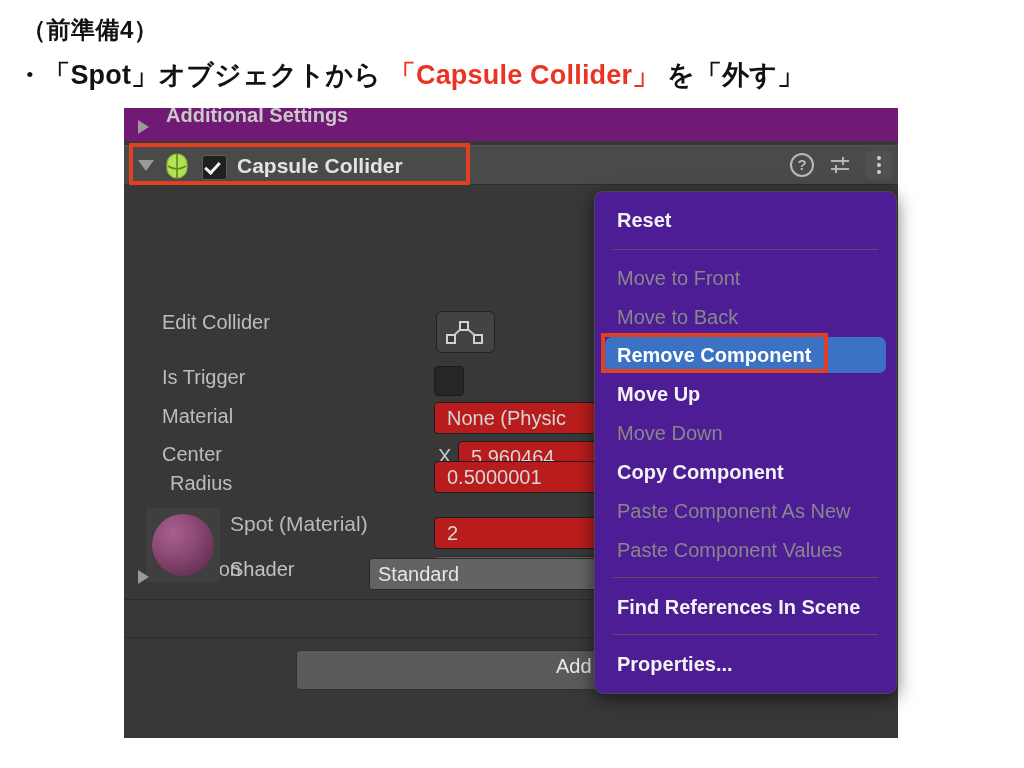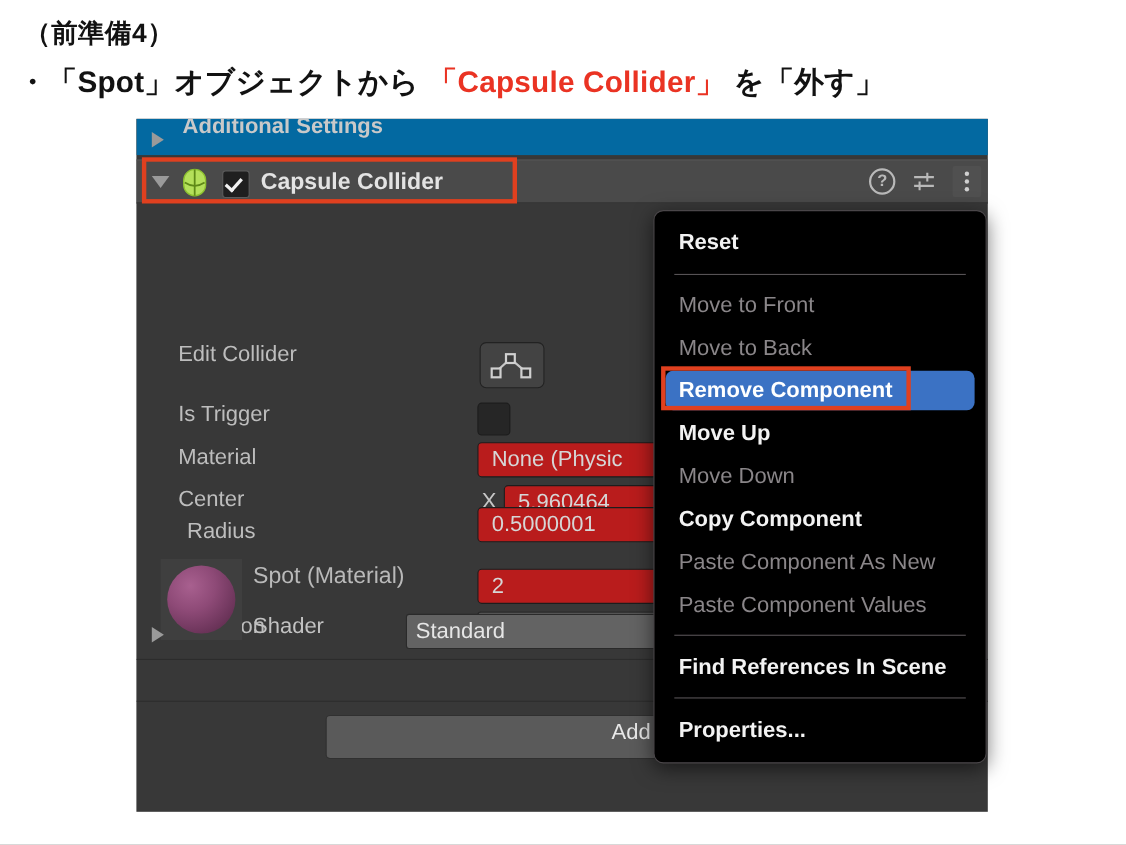--- a/index.html
+++ b/index.html
@@ -25,21 +25,21 @@
   .hl-red{color:#ea3323;}
 
   
   .inspector{
     position:absolute;left:124px;top:108px;width:774px;height:630px;
     background:#383838;overflow:hidden;
   }
 
   .row-additional{
     position:absolute;left:0;top:0;width:836px;height:33px;
-    background:#0369a1;
+    background:#701a75;
   }
   .add-label{
     position:absolute;left:42px;top:-4px;
     font-size:20px;font-weight:bold;color:#c9c9c9;white-space:nowrap;
   }
   .tri-right{
     position:absolute;width:0;height:0;
     border-top:7px solid transparent;border-bottom:7px solid transparent;
     border-left:11px solid #9a9a9a;
   }
@@ -125,21 +125,21 @@
   .add-comp-label{
     position:absolute;right:14px;top:4px;font-size:20px;color:#e8e8e8;white-space:nowrap;
   }
 
   
   .redbox{position:absolute;border:4px solid #e0401f;box-sizing:border-box;pointer-events:none;}
 
   
   .ctx{
     position:absolute;left:594px;top:191px;width:301px;height:501px;
-    background:#000000;border:1px solid #4a4649;border-radius:9px;
+    background:#4c1d95;border:1px solid #4a4649;border-radius:9px;
     box-shadow:0 5px 18px rgba(0,0,0,.55);overflow:hidden;
   }
   .ctx-item{
     position:absolute;left:0;width:301px;height:33px;
     font-size:20px;line-height:33px;white-space:nowrap;
     padding-left:22px;box-sizing:border-box;
   }
   .ctx-enabled{color:#f3f3f3;font-weight:bold;}
   .ctx-disabled{color:#8a8689;font-weight:normal;}
   .ctx-sel{color:#ffffff;font-weight:bold;}

